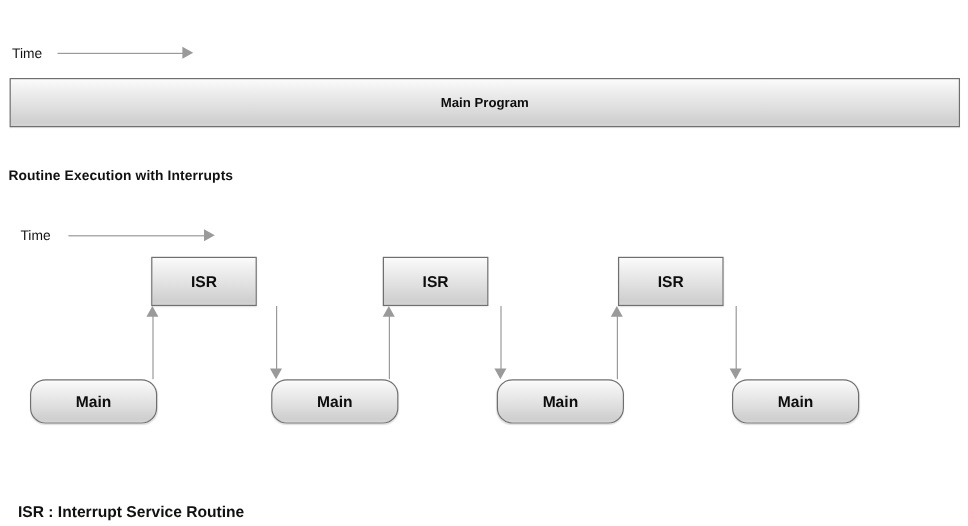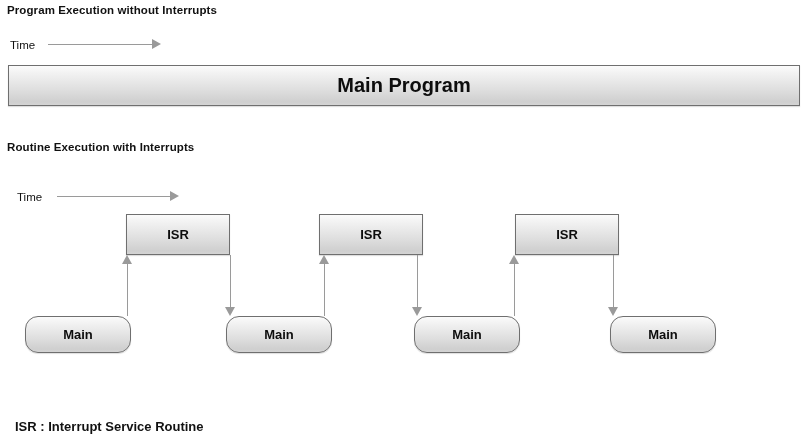--- a/index.html
+++ b/index.html
@@ -105,27 +105,27 @@
     color: #0d0d0d;
     white-space: nowrap;
   }
 
   
   #main-program-bar {
     left: 8px;
     top: 65px;
     width: 792px;
     height: 41px;
-    font-size: 20px;
+    font-size: 11px;
   }
 
   
   .isr-block {
     top: 214px;
-    width: 104px;
+    width: 88px;
     height: 41px;
     font-size: 13px;
   }
   #isr-block-1 { left: 126px; }
   #isr-block-2 { left: 319px; }
   #isr-block-3 { left: 515px; }
 
   
   .main-block {
     top: 316px;
@@ -181,21 +181,20 @@
   #connector-up-2   { left: 319px; }
   #connector-down-2 { left: 412px; }
   #connector-up-3   { left: 509px; }
   #connector-down-3 { left: 608px; }
 </style>
 </head>
 <body>
 
 <div class="canvas">
 
-  <div class="heading" id="heading-without">Program Execution without Interrupts</div>
 
   <div class="time-group" id="time-axis-1">
     <span class="time-label">Time</span>
     <span class="time-arrow">
       <span class="shaft"></span>
       <span class="head"></span>
     </span>
   </div>
 
   <div class="block" id="main-program-bar">Main Program</div>

